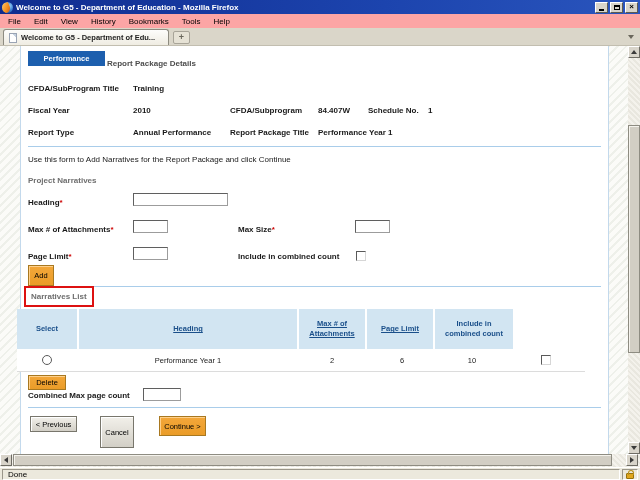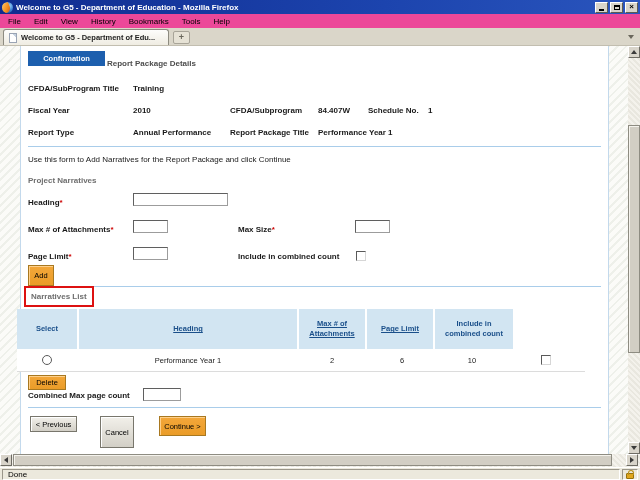--- a/index.html
+++ b/index.html
@@ -17,21 +17,21 @@
   .ffx::after { content:""; position:absolute; left:-1px; top:1px; width:9px; height:10px;
     background:linear-gradient(135deg,#ffd27a,#f58f1e 60%,#c9561a);
     border-radius:55% 15% 55% 50%; transform:rotate(-22deg); }
   .winbtn { width:13px; height:11px; margin-left:2px; background:#d8d4ca; flex:0 0 auto;
     border:1px solid; border-color:#fff #5c5a52 #5c5a52 #fff;
     display:flex; align-items:center; justify-content:center; color:#000; }
   .g-min { width:5px; height:2px; background:#000; margin-top:5px; }
   .g-restore { width:6px; height:5px; border:1px solid #000; border-top-width:2px; }
   .g-close { font-size:8px; font-weight:bold; line-height:1; }
 
-  .menubar { position:absolute; top:14px; left:0; width:640px; height:15px; background:#ec4899;
+  .menubar { position:absolute; top:14px; left:0; width:640px; height:15px; background:#fca5a5;
     border-bottom:1px solid #dbd7c9; display:flex; align-items:center; gap:13px; padding:0 8px; }
   .menubar span { color:#000; }
 
   .tabbar { position:absolute; top:29px; left:0; width:640px; height:17px; background:#dad6c9;
     border-bottom:1px solid #c2beb0; display:flex; align-items:flex-end; padding-left:3px; }
   .tab { width:166px; height:16px; background:linear-gradient(#fdfdfb,#efece2);
     border:1px solid #8d8b80; border-bottom:none; border-radius:3px 3px 0 0;
     display:flex; align-items:center; gap:4px; padding:0 5px; }
   .docicon { width:8px; height:10px; flex:0 0 auto; border:1px solid #9aa4b4;
     background:linear-gradient(225deg,#c6d2e0 0 2.5px,#fff 2.5px); }
@@ -151,21 +151,21 @@
     </div>
     <div class="newtab">+</div>
     <div class="tablist">
         <span class="tri-dn-s"></span>
       </div>
   </div>
 
   <div class="viewport">
     <div class="canvas"></div>
 
-    <div class="confbtn">Confirmation</div>
+    <div class="confbtn">Performance</div>
     <div class="pagetitle">Report Package Details</div>
 
     <span class="abs lbl" style="left:28px;top:38px">CFDA/SubProgram Title</span>
     <span class="abs val" style="left:133px;top:38px">Training</span>
 
     <span class="abs lbl" style="left:28px;top:60px">Fiscal Year</span>
     <span class="abs val" style="left:133px;top:60px">2010</span>
     <span class="abs lbl" style="left:230px;top:60px">CFDA/Subprogram</span>
     <span class="abs val" style="left:318px;top:60px">84.407W</span>
     <span class="abs lbl" style="left:368px;top:60px">Schedule No.</span>

